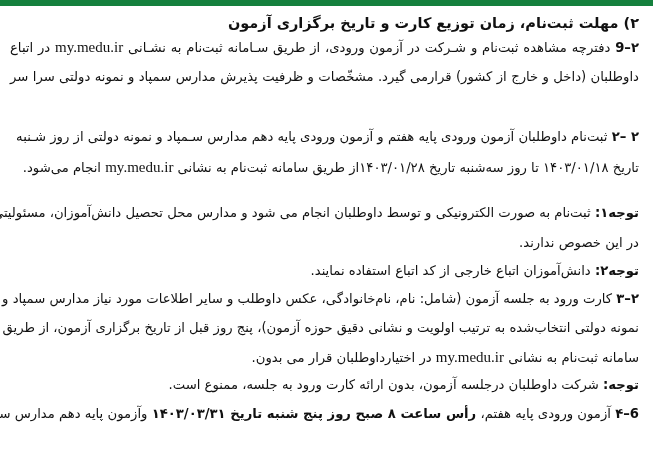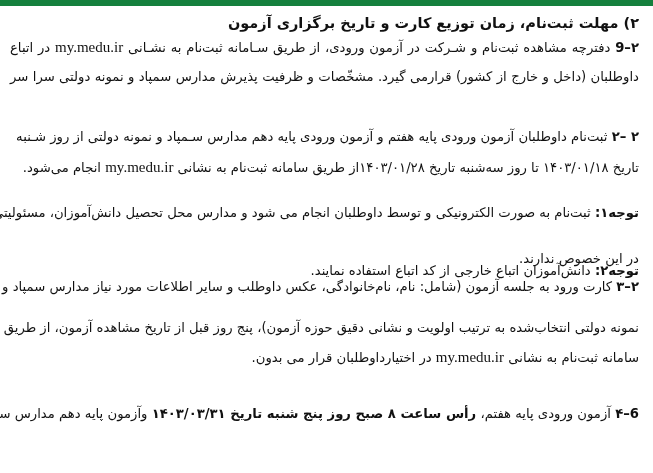--- a/index.html
+++ b/index.html
@@ -64,38 +64,42 @@
   <div class="line short" style="top:152px;">
     <span>تاریخ ۱۴۰۳/۰۱/۱۸ تا روز سه‌شنبه تاریخ ۱۴۰۳/۰۱/۲۸از طریق سامانه ثبت‌نام به نشانی</span>
     <span class="ltr">my.medu.ir</span>
     <span>انجام می‌شود.</span>
   </div>
 
   <div class="line" style="top:198px;">
     <span class="b">توجه۱:</span>
     <span>ثبت‌نام به صورت الکترونیکی و توسط داوطلبان انجام می شود و مدارس محل تحصیل دانش‌آموزان، مسئولیتی</span>
   </div>
-  <div class="line short" style="top:244px;">در این خصوص ندارند.</div>
+  <div class="line short" style="top:228px;">در این خصوص ندارند.</div>
 
   <div class="line short" style="top:256px;">
     <span class="b">توجه۲:</span>
     <span>دانش‌آموزان اتباع خارجی از کد اتباع استفاده نمایند.</span>
   </div>
 
-  <div class="line" style="top:272px;">
+  <div class="line" style="top:284px;">
     <span class="b">۲–۳</span>
     <span>کارت ورود به جلسه آزمون (شامل: نام، نام‌خانوادگی، عکس داوطلب و سایر اطلاعات مورد نیاز مدارس سمپاد و</span>
   </div>
-  <div class="line" style="top:313px;">نمونه دولتی انتخاب‌شده به ترتیب اولویت و نشانی دقیق حوزه آزمون)، پنج روز قبل از تاریخ مشاهده آزمون، از طریق</div>
+  <div class="line" style="top:313px;">نمونه دولتی انتخاب‌شده به ترتیب اولویت و نشانی دقیق حوزه آزمون)، پنج روز قبل از تاریخ برگزاری آزمون، از طریق</div>
   <div class="line short" style="top:342px;">
     <span>سامانه ثبت‌نام به نشانی</span>
     <span class="ltr">my.medu.ir</span>
     <span>در اختیارداوطلبان قرار می بدون.</span>
   </div>
 
+  <div class="line short" style="top:370px;">
+    <span class="b">توجه:</span>
+    <span>شرکت داوطلبان درجلسه آزمون، بدون ارائه کارت ورود به جلسه، ممنوع است.</span>
+  </div>
 
   <div class="line" style="top:399px;">
     <span class="b">6–۴</span>
     <span>آزمون ورودی پایه هفتم،</span>
     <span class="b">رأس ساعت ۸ صبح روز پنج شنبه تاریخ ۱۴۰۳/۰۳/۳۱</span>
     <span>وآزمون پایه دهم مدارس سمپاد و نمونه</span>
   </div>
 
 </div>
 

